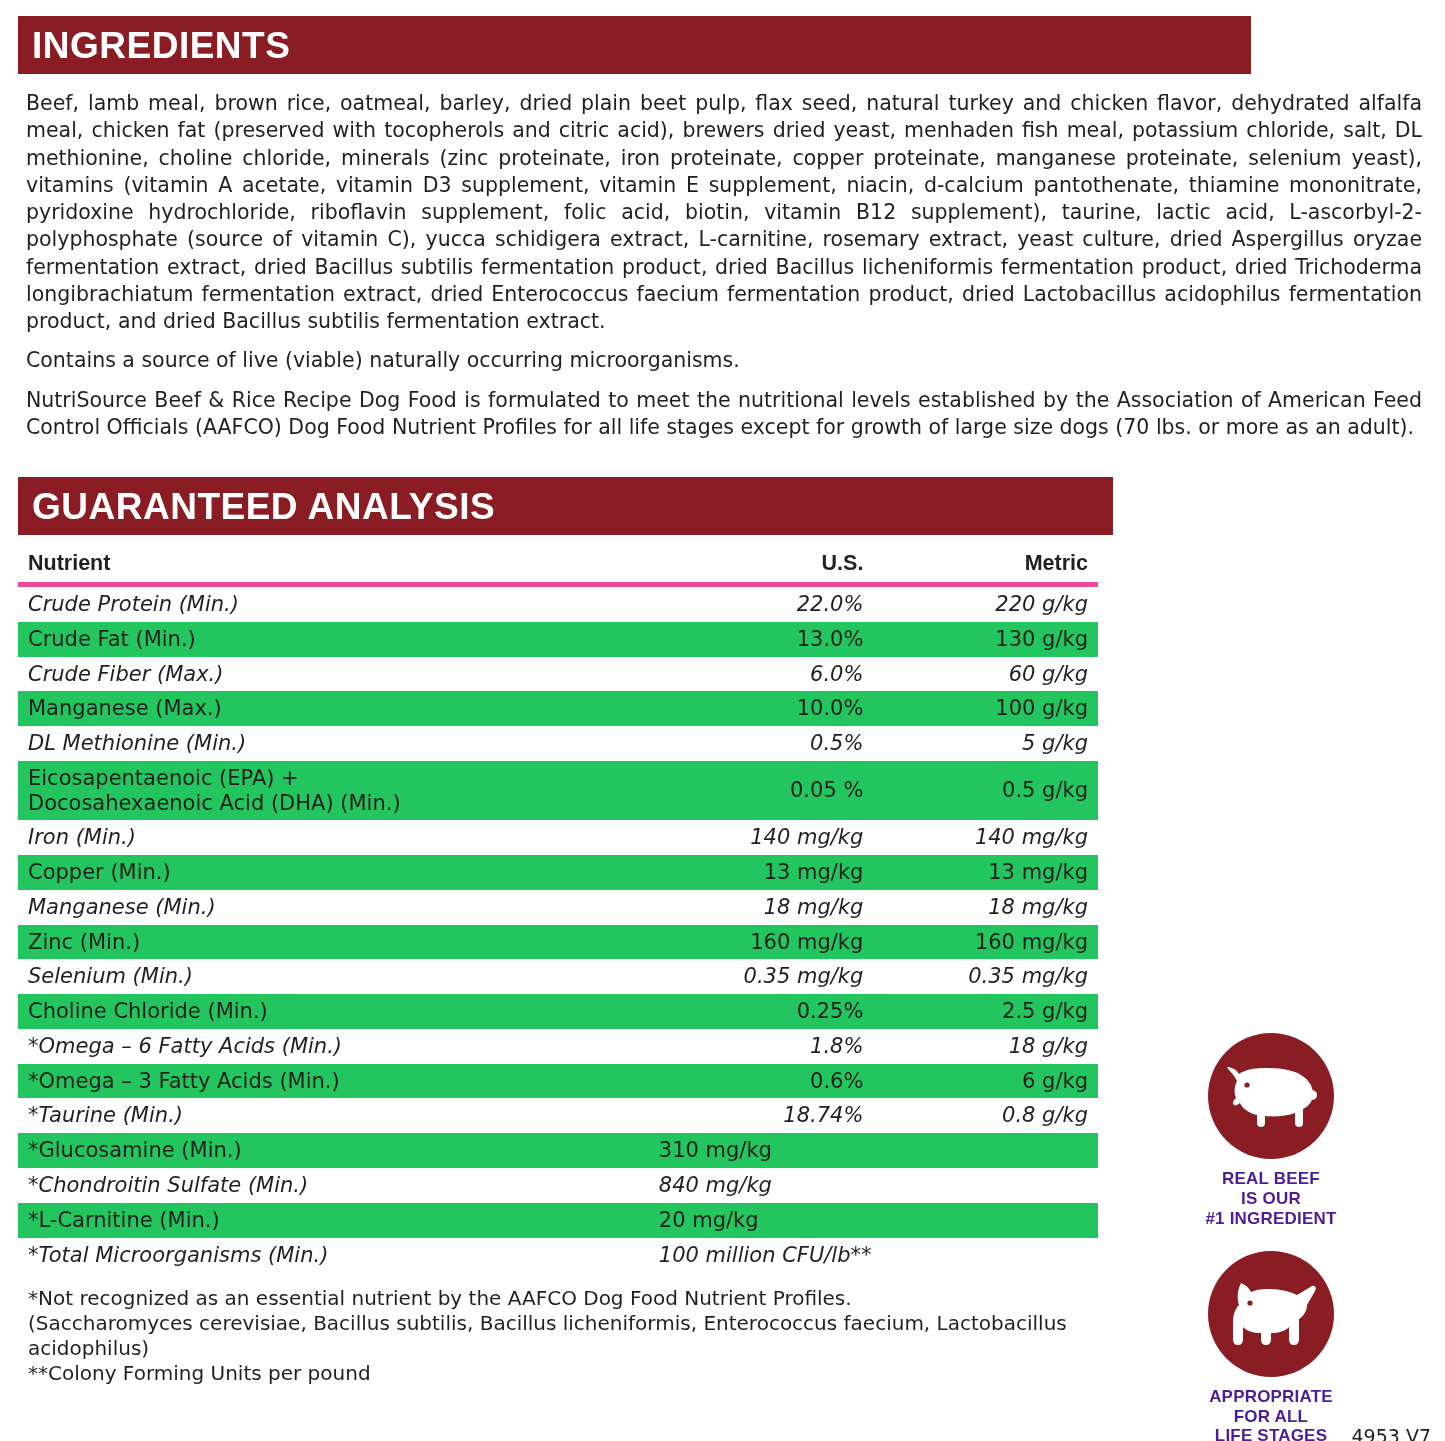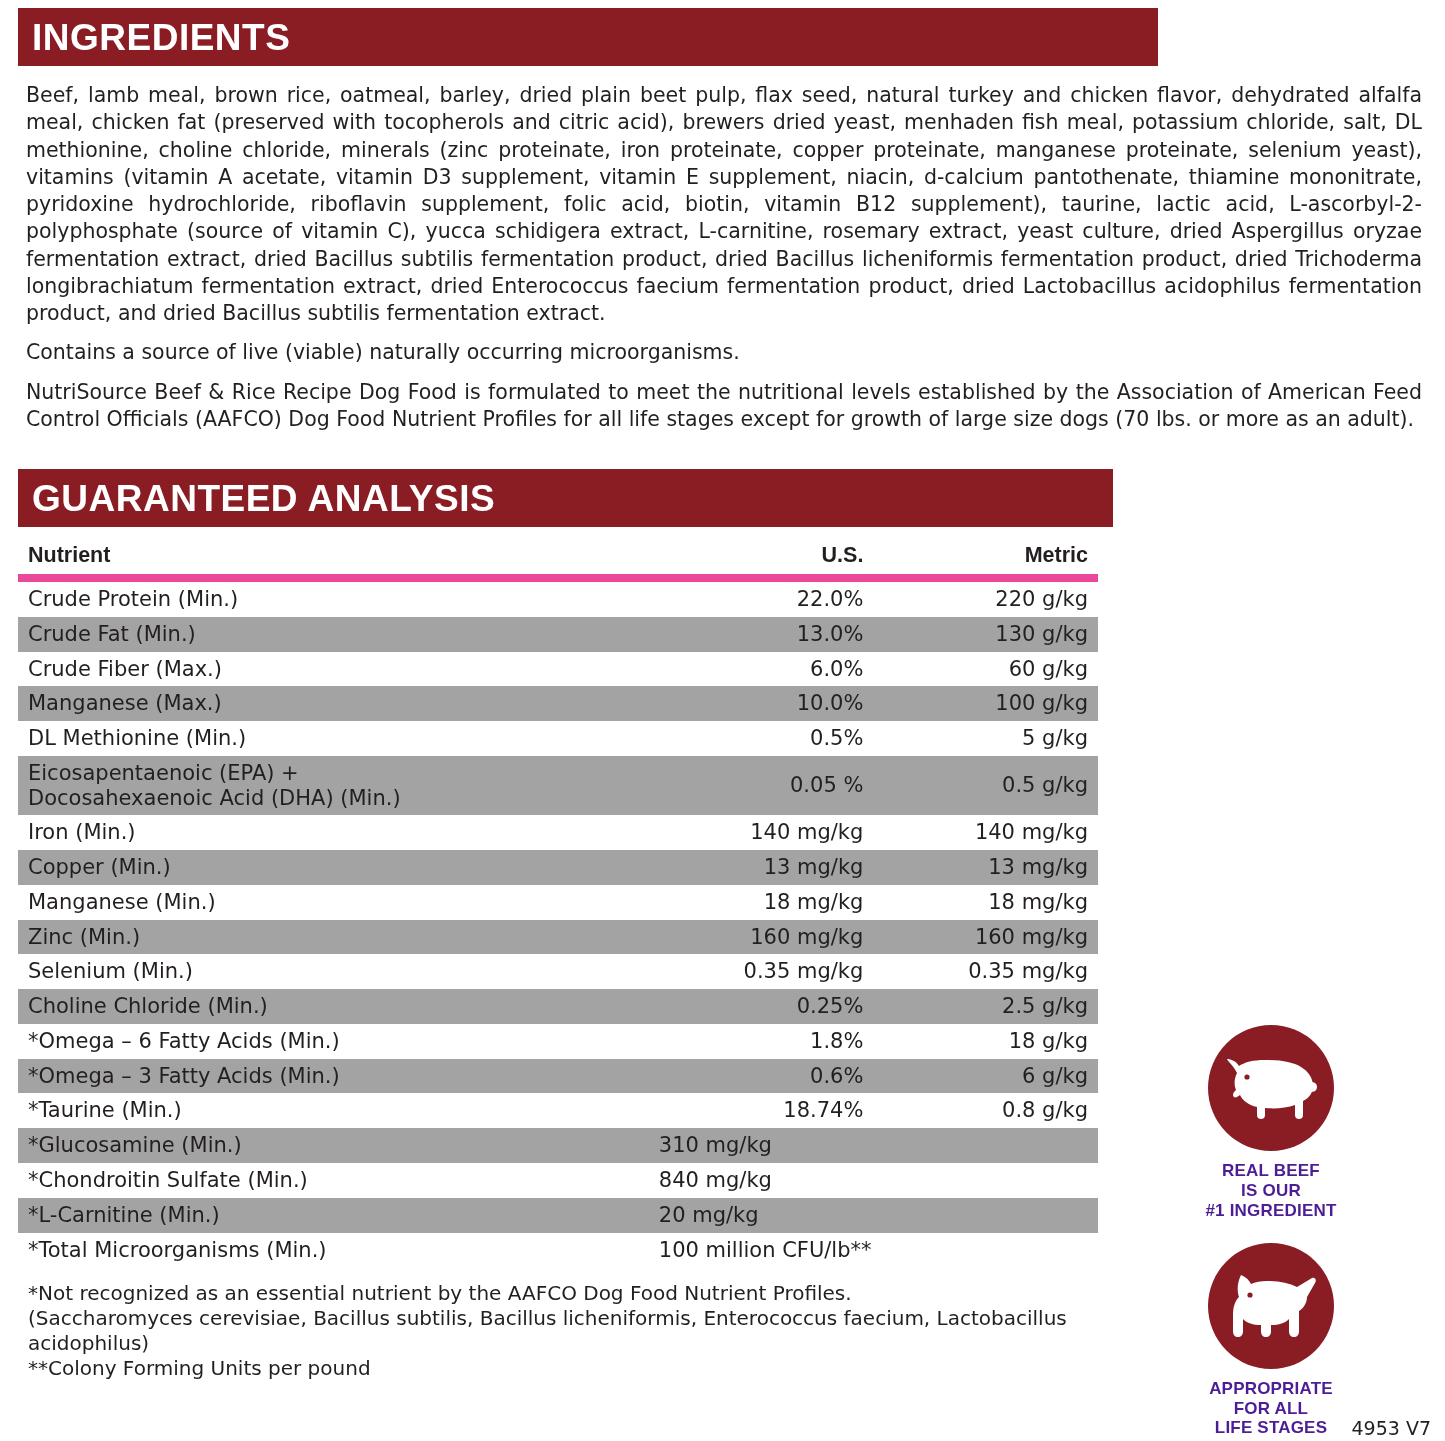--- a/index.html
+++ b/index.html
@@ -34,21 +34,21 @@
     padding-left: 14px;
   }
   .bar-title {
     font-size: 37px;
     font-weight: bold;
     letter-spacing: 0.5px;
     line-height: 1;
     font-family: "Liberation Sans", sans-serif;
   }
 
-  #ingredients-bar { margin-top: 8px; width: 1140px; }
+  #ingredients-bar { margin-top: 16px; width: 1233px; }
 
   
   .ing-body { padding: 16px 8px 0 8px; width: 1412px; }
   .ing-p {
     font-size: 20.5px;
     line-height: 1.33;
     text-align: justify;
     text-justify: inter-word;
     margin: 0 0 12px 0;
     font-family: "DejaVu Sans", sans-serif;
@@ -71,34 +71,34 @@
   table.ga {
     border-collapse: collapse;
     width: 1080px;
     font-size: 21px;
     font-family: "DejaVu Sans", sans-serif;
   }
   table.ga th {
     font-weight: bold;
     font-size: 21.5px;
     padding: 2px 10px 6px 10px;
-    border-bottom: 8px solid #ec4899;
+    border-bottom: 5px solid #ec4899;
     text-align: left;
     font-family: "Liberation Sans", sans-serif;
   }
   table.ga th.us, table.ga th.metric { text-align: right; }
   table.ga td {
     padding: 5px 10px 5px 10px;
     vertical-align: middle;
     line-height: 1.18;
   }
   table.ga td.num { text-align: right; white-space: nowrap; }
   table.ga td.center { white-space: nowrap; }
-  table.ga tr.alt td { background: #a3a3a3; }
-  table.ga tr.nonalt td { background: #ffffff; }
+  table.ga tr.alt td { background: #22c55e; }
+  table.ga tr.nonalt td { background: #ffffff; font-style: italic; }
   table.ga td.name { white-space: nowrap; }
   table.ga td.name.wrap { white-space: normal; }
 
   .ga-notes {
     width: 1080px;
     padding: 14px 10px 0 10px;
     font-size: 20px;
     line-height: 1.25;
     font-family: "DejaVu Sans", sans-serif;
   }

